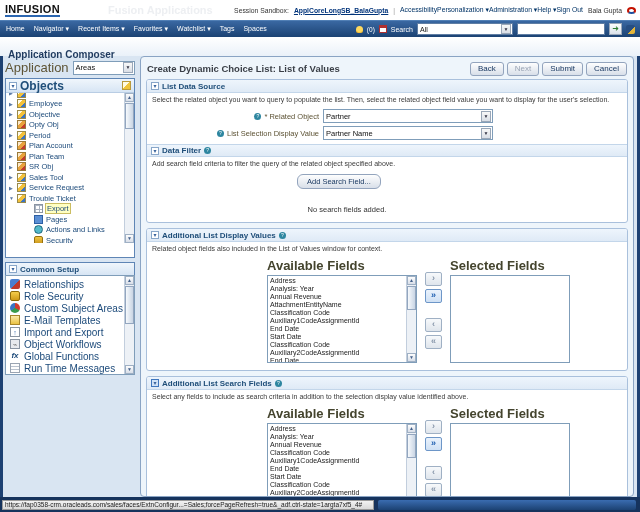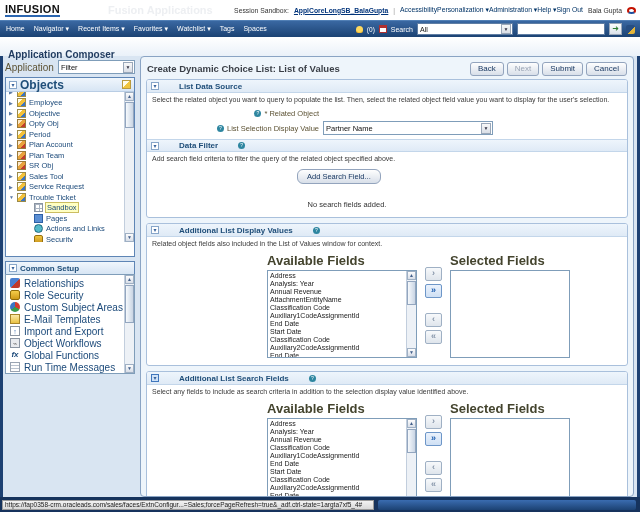--- a/index.html
+++ b/index.html
@@ -36,21 +36,21 @@
   
   .pagehead { position:absolute; top:37px; left:0; width:640px; height:19px; background:linear-gradient(#ffffff,#eaf1f9); }
   .pagehead .ttl { position:absolute; left:8px; top:12px; font-size:10px; font-weight:bold; color:#1f3a5f; }
 
   .frame-l { position:absolute; left:0; top:56px; width:3px; height:441px; background:#1d4173; }
   .frame-r { position:absolute; right:0; top:56px; width:3px; height:441px; background:#1d4173; }
 
   
   .sidebar { position:absolute; left:3px; top:56px; width:134px; height:441px; }
   .app-row { display:flex; align-items:center; gap:4px; margin:4px 2px 3px; }
-  .app-row .lab { font-size:10px; color:#5d5335; }
+  .app-row .lab { font-size:13px; color:#5d5335; }
   .sel { display:flex; align-items:center; background:#fff; border:1px solid #7f9db9; height:14px; }
   .sel .sel-text { font-size:7.5px; color:#111; padding:0 2px; flex:1; white-space:nowrap; overflow:hidden; }
   .sel .cb-btn { height:11px; }
   .app-sel { width:78px; }
 
   .objects-panel { margin:0 2px; border:1px solid #5e85b5; background:#fff; height:180px; overflow:hidden; }
   .panel-hd { height:14px; display:flex; align-items:center; gap:3px; padding:0 3px; background:linear-gradient(#f0f6fc,#d7e5f4); border-bottom:1px solid #b9cde4; }
   .panel-hd .hd-t { font-size:12px; font-weight:bold; color:#1f4e79; flex:1; }
   .coll { width:8px; height:8px; border:1px solid #88a6c9; background:#fff; font-size:6px; line-height:6px; text-align:center; color:#39639c; }
   .coll::before { content:"▾"; }
@@ -100,21 +100,21 @@
 
   
   .main { position:absolute; left:140px; top:56px; width:494px; height:441px; background:#eef5fb; border:1px solid #8aa4c4; border-radius:4px; overflow:hidden; }
   .title-row { height:20px; display:flex; align-items:center; padding:3px 6px 0; }
   .m-title { font-size:9.5px; font-weight:bold; color:#3a3f47; }
   .actions { margin-left:auto; display:flex; gap:3px; }
   .abtn { height:14px; padding:0 7px; font-size:8px; color:#1b3a63; background:linear-gradient(#fefefe,#d8dfe9); border:1px solid #93a4bd; border-radius:3px; cursor:pointer; }
   .abtn.disabled { color:#9aa4b5; }
 
   .box { margin:2px 5px 5px; border:1px solid #a9c0dc; border-radius:3px; background:#fff; overflow:hidden; }
-  .sec-hd { height:13px; display:flex; align-items:center; gap:20px; padding:0 4px; background:linear-gradient(#eef5fc,#dfeaf6); border-bottom:1px solid #c3d6ea; cursor:pointer; }
+  .sec-hd { height:13px; display:flex; align-items:center; gap:3px; padding:0 4px; background:linear-gradient(#eef5fc,#dfeaf6); border-bottom:1px solid #c3d6ea; cursor:pointer; }
   .sec-hd.mid { border-top:1px solid #c3d6ea; margin-top:4px; }
   .sec-t { font-size:8px; font-weight:bold; color:#1f4e79; }
   .help { width:7px; height:7px; border-radius:50%; background:#2e86a0; color:#fff; font-size:5px; line-height:7px; text-align:center; flex:0 0 7px; }
   .help::before { content:"?"; }
   .desc { padding:3px 5px 3px; font-size:7px; color:#3a3a3a; white-space:nowrap; overflow:hidden; }
 
   .frow { display:flex; align-items:center; margin:3px 0; }
   .fl-wrap { width:172px; display:flex; justify-content:flex-end; align-items:center; gap:3px; }
   .flabel { font-size:7.5px; color:#5d5335; text-align:right; white-space:nowrap; }
   .fsel { width:170px; margin-left:4px; }
@@ -184,21 +184,21 @@
   <div class="pagehead">
     <span class="ttl">Application Composer</span>
   </div>
   <div class="frame-l"></div>
   <div class="frame-r"></div>
 
   <div class="sidebar">
     <div class="app-row">
       <span class="lab">Application</span>
       <span class="sel app-sel">
-        <span class="sel-text">Filter</span>
+        <span class="sel-text">Areas</span>
         <span class="cb-btn">▼</span>
       </span>
     </div>
 
     <div class="objects-panel">
       <div class="panel-hd">
         <span class="coll"></span>
         <span class="hd-t">Objects</span>
         <span class="new-icon"></span>
       </div>
@@ -267,21 +267,21 @@
 
             <div class="trow parent expanded">
               <span class="arrow"></span>
               <span class="tic ic-obj"></span>
               <span class="tlabel">Trouble Ticket</span>
             </div>
 
             <div class="trow child selected">
               <span class="arrow"></span>
               <span class="tic ic-fields"></span>
-              <span class="tlabel">Sandbox</span>
+              <span class="tlabel">Export</span>
             </div>
 
             <div class="trow child">
               <span class="arrow"></span>
               <span class="tic ic-pages"></span>
               <span class="tlabel">Pages</span>
             </div>
 
             <div class="trow child">
               <span class="arrow"></span>
@@ -380,20 +380,24 @@
         <span class="coll"></span>
         <span class="sec-t">List Data Source</span>
       </div>
       <div class="desc">Select the related object you want to query to populate the list. Then, select the related object field value you want to display for the user's selection.</div>
       <div>
 
           <div class="frow">
             <span class="fl-wrap">
               <span class="help"></span>
               <span class="flabel">* Related Object</span>
+            </span>
+            <span class="sel fsel">
+              <span class="sel-text">Partner</span>
+              <span class="cb-btn">▼</span>
             </span>
           </div>
 
           <div class="frow">
             <span class="fl-wrap">
               <span class="help"></span>
               <span class="flabel">List Selection Display Value</span>
             </span>
             <span class="sel fsel">
               <span class="sel-text">Partner Name</span>

